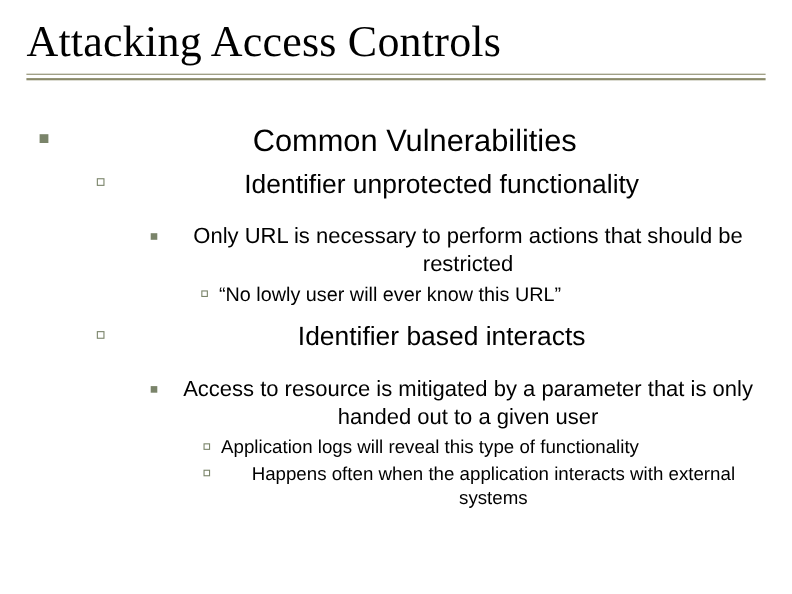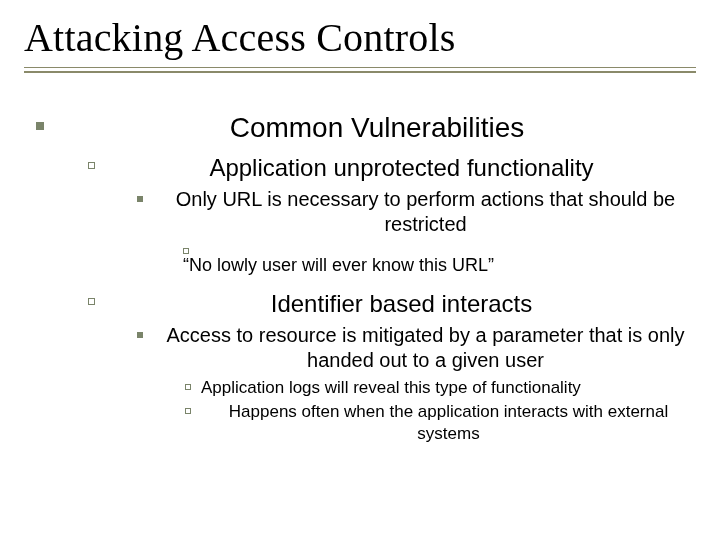--- a/index.html
+++ b/index.html
@@ -59,26 +59,26 @@
   }
 
   .lvl1 { margin-left: 12px; }
   .lvl1 > li { margin-bottom: 10px; }
   .lvl1-text { font-size: 28px; line-height: 1.2; }
 
   .lvl2 { margin-left: 30px; margin-top: 8px; }
   .lvl2 > li { margin-bottom: 6px; }
   .lvl2-text { font-size: 24px; line-height: 1.25; }
 
-  .lvl3 { margin-left: 30px; margin-top: 4px; }
+  .lvl3 { margin-left: 30px; margin-top: 20px; }
   .lvl3 > li { margin-bottom: 4px; }
   .lvl3-text { font-size: 20px; line-height: 1.25; }
 
   .lvl4 { margin-left: 28px; margin-top: 4px; }
-  .lvl4 > li { margin-bottom: 3px; flex-direction: column; }
+  .lvl4 > li { margin-bottom: 3px; }
   .lvl4-text { font-size: 18px; line-height: 1.25; }
 
   .lvl5 { margin-left: 30px; margin-top: 4px; }
   .lvl5 > li { margin-bottom: 2px; }
   .lvl5-text { font-size: 17px; line-height: 1.3; }
 
   .content-block { display: block; width: 100%; }
 </style>
 </head>
 <body>
@@ -94,21 +94,21 @@
   <ul class="lvl1">
     <li>
       <span class="b-sq"></span>
       <div class="content-block">
         <span class="lvl1-text">Common Vulnerabilities</span>
 
         <ul class="lvl2">
           <li>
             <span class="b-osq"></span>
             <div class="content-block">
-              <span class="lvl2-text">Application unprotected functionality</span>
+              <span class="lvl2-text">Identifier unprotected functionality</span>
 
               <ul class="lvl3">
                 <li>
                   <span class="b-sq-sm"></span>
                   <div class="content-block">
                     <span class="lvl3-text">Only URL is necessary to perform actions that should be restricted</span>
 
                     <ul class="lvl4">
                       <li>
                         <span class="b-osq-sm"></span>

